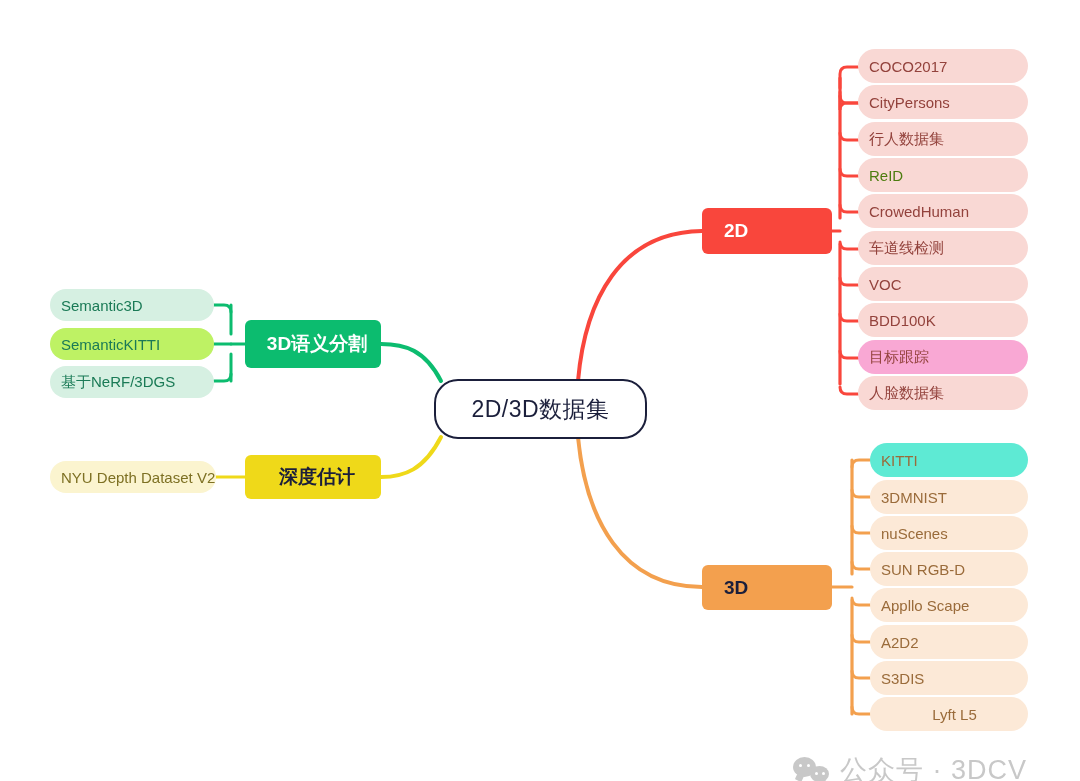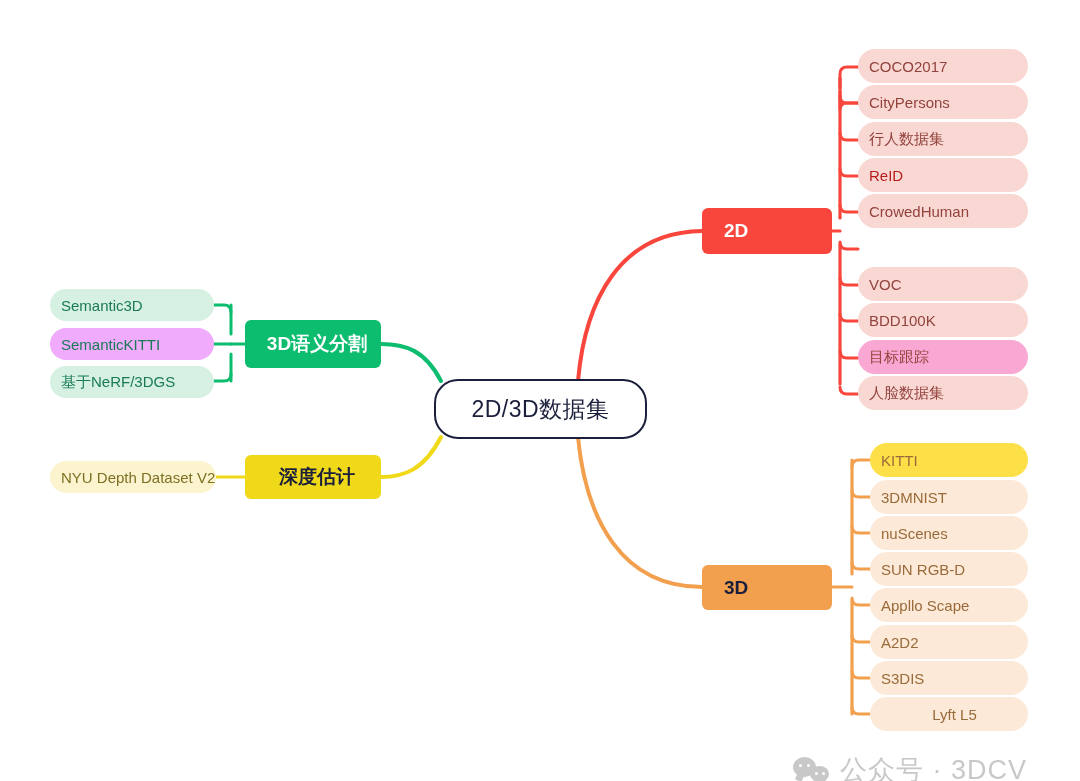--- a/index.html
+++ b/index.html
@@ -187,44 +187,47 @@
 
   <div class="node leaf-node" style="left:858px; top:49px; width:170px; height:34px; background:#f9d8d4; color:#93423c;">
       <span>COCO2017</span>
     </div>
   <div class="node leaf-node" style="left:858px; top:85px; width:170px; height:34px; background:#f9d8d4; color:#93423c;">
       <span>CityPersons</span>
     </div>
   <div class="node leaf-node" style="left:858px; top:122px; width:170px; height:34px; background:#f9d8d4; color:#93423c;align-items:center;">
       <span>行人数据集</span>
     </div>
-  <div class="node leaf-node" style="left:858px; top:158px; width:170px; height:34px; background:#f9d8d4; color:#b91c1c;">
+  <div class="node leaf-node" style="left:858px; top:158px; width:170px; height:34px; background:#f9d8d4; color:#4d7c0f;">
       <span>ReID</span>
     </div>
   <div class="node leaf-node" style="left:858px; top:194px; width:170px; height:34px; background:#f9d8d4; color:#93423c;">
       <span>CrowedHuman</span>
     </div>
+  <div class="node leaf-node" style="left:858px; top:231px; width:170px; height:34px; background:#f9d8d4; color:#93423c;">
+      <span>车道线检测</span>
+    </div>
   <div class="node leaf-node" style="left:858px; top:267px; width:170px; height:34px; background:#f9d8d4; color:#93423c;">
       <span>VOC</span>
     </div>
   <div class="node leaf-node" style="left:858px; top:303px; width:170px; height:34px; background:#f9d8d4; color:#93423c;">
       <span>BDD100K</span>
     </div>
   <div class="node leaf-node" style="left:858px; top:340px; width:170px; height:34px; background:#f9a8d4; color:#93423c;">
       <span>目标跟踪</span>
     </div>
   <div class="node leaf-node" style="left:858px; top:376px; width:170px; height:34px; background:#f9d8d4; color:#93423c;">
       <span>人脸数据集</span>
     </div>
 
   <div class="node branch-node" style="left:702px; top:565px; width:130px; height:45px; background:#f3a04e; color:#1b1f3b;">
     <span>3D</span>
   </div>
 
-  <div class="node leaf-node" style="left:870px; top:443px; width:158px; height:34px; background:#fde047; color:#9a6b3a;">
+  <div class="node leaf-node" style="left:870px; top:443px; width:158px; height:34px; background:#5eead4; color:#9a6b3a;">
       <span>KITTI</span>
     </div>
   <div class="node leaf-node" style="left:870px; top:480px; width:158px; height:34px; background:#fce9d7; color:#9a6b3a;">
       <span>3DMNIST</span>
     </div>
   <div class="node leaf-node" style="left:870px; top:516px; width:158px; height:34px; background:#fce9d7; color:#9a6b3a;">
       <span>nuScenes</span>
     </div>
   <div class="node leaf-node" style="left:870px; top:552px; width:158px; height:34px; background:#fce9d7; color:#9a6b3a;">
       <span>SUN RGB-D</span>
@@ -242,21 +245,21 @@
       <span>Lyft L5</span>
     </div>
 
   <div class="node branch-node center-text" style="left:245px; top:320px; width:136px; height:48px; background:#0cbc6f; color:#ffffff;">
     <span>3D语义分割</span>
   </div>
 
   <div class="node leaf-node leaf-left" style="left:50px; top:289px; width:164px; height:32px; background:#d6f0e2; color:#1a7a56;">
       <span>Semantic3D</span>
     </div>
-  <div class="node leaf-node leaf-left" style="left:50px; top:328px; width:164px; height:32px; background:#f0abfc; color:#1a7a56;">
+  <div class="node leaf-node leaf-left" style="left:50px; top:328px; width:164px; height:32px; background:#bef264; color:#1a7a56;">
       <span>SemanticKITTI</span>
     </div>
   <div class="node leaf-node leaf-left" style="left:50px; top:366px; width:164px; height:32px; background:#d6f0e2; color:#1a7a56;">
       <span>基于NeRF/3DGS</span>
     </div>
 
   <div class="node branch-node center-text" style="left:245px; top:455px; width:136px; height:44px; background:#efd919; color:#1b1f3b;">
     <span>深度估计</span>
   </div>
 

